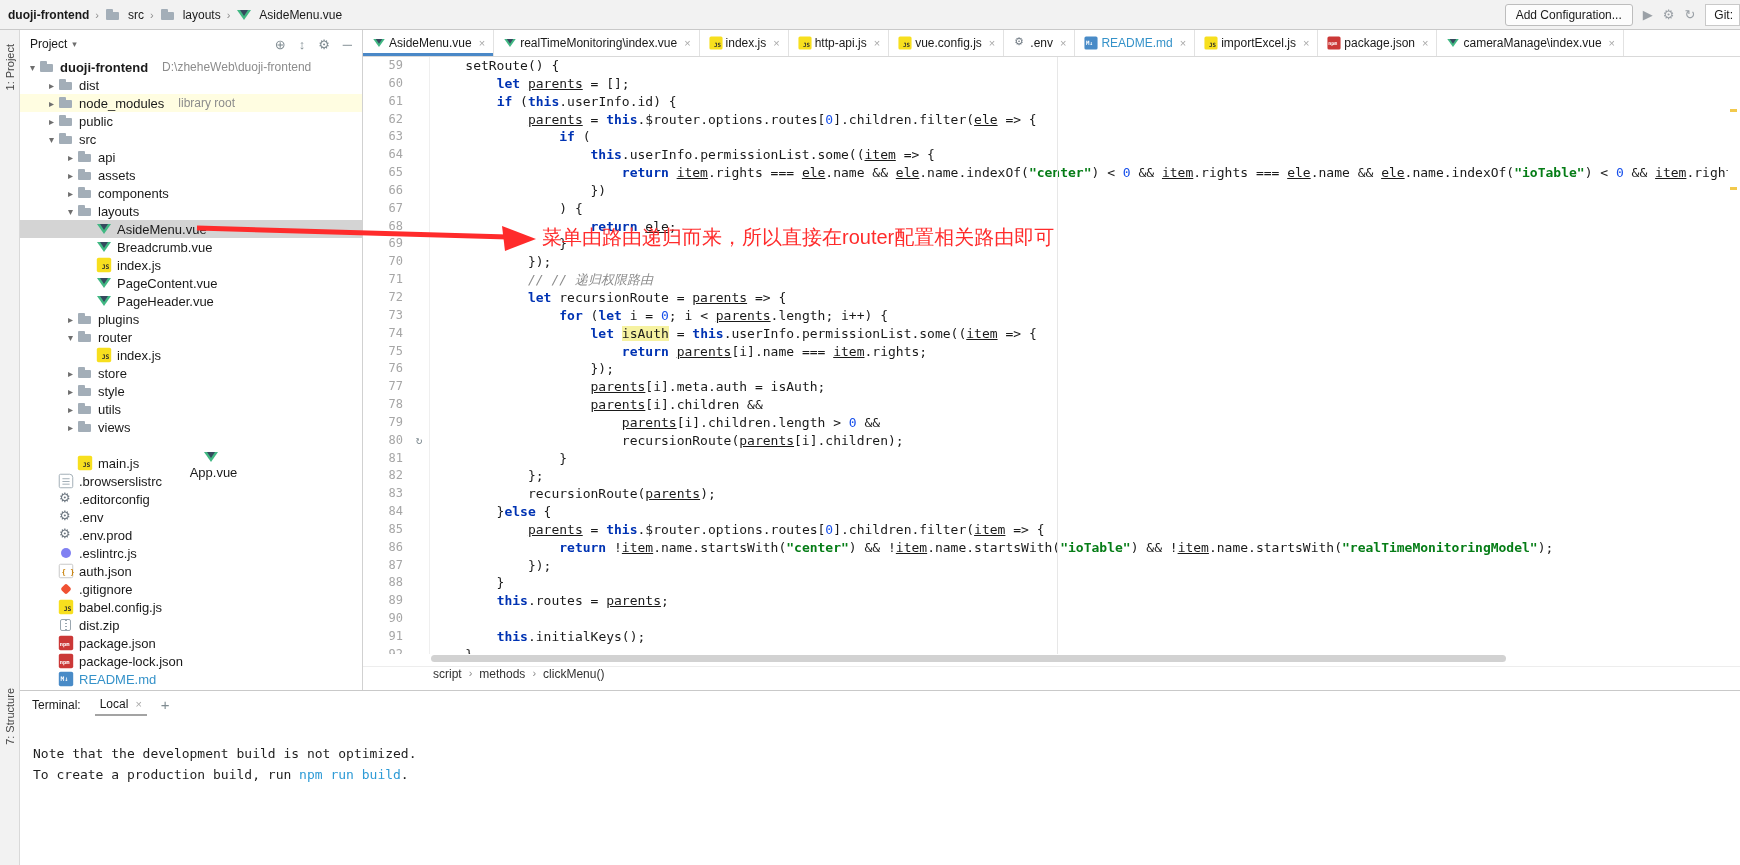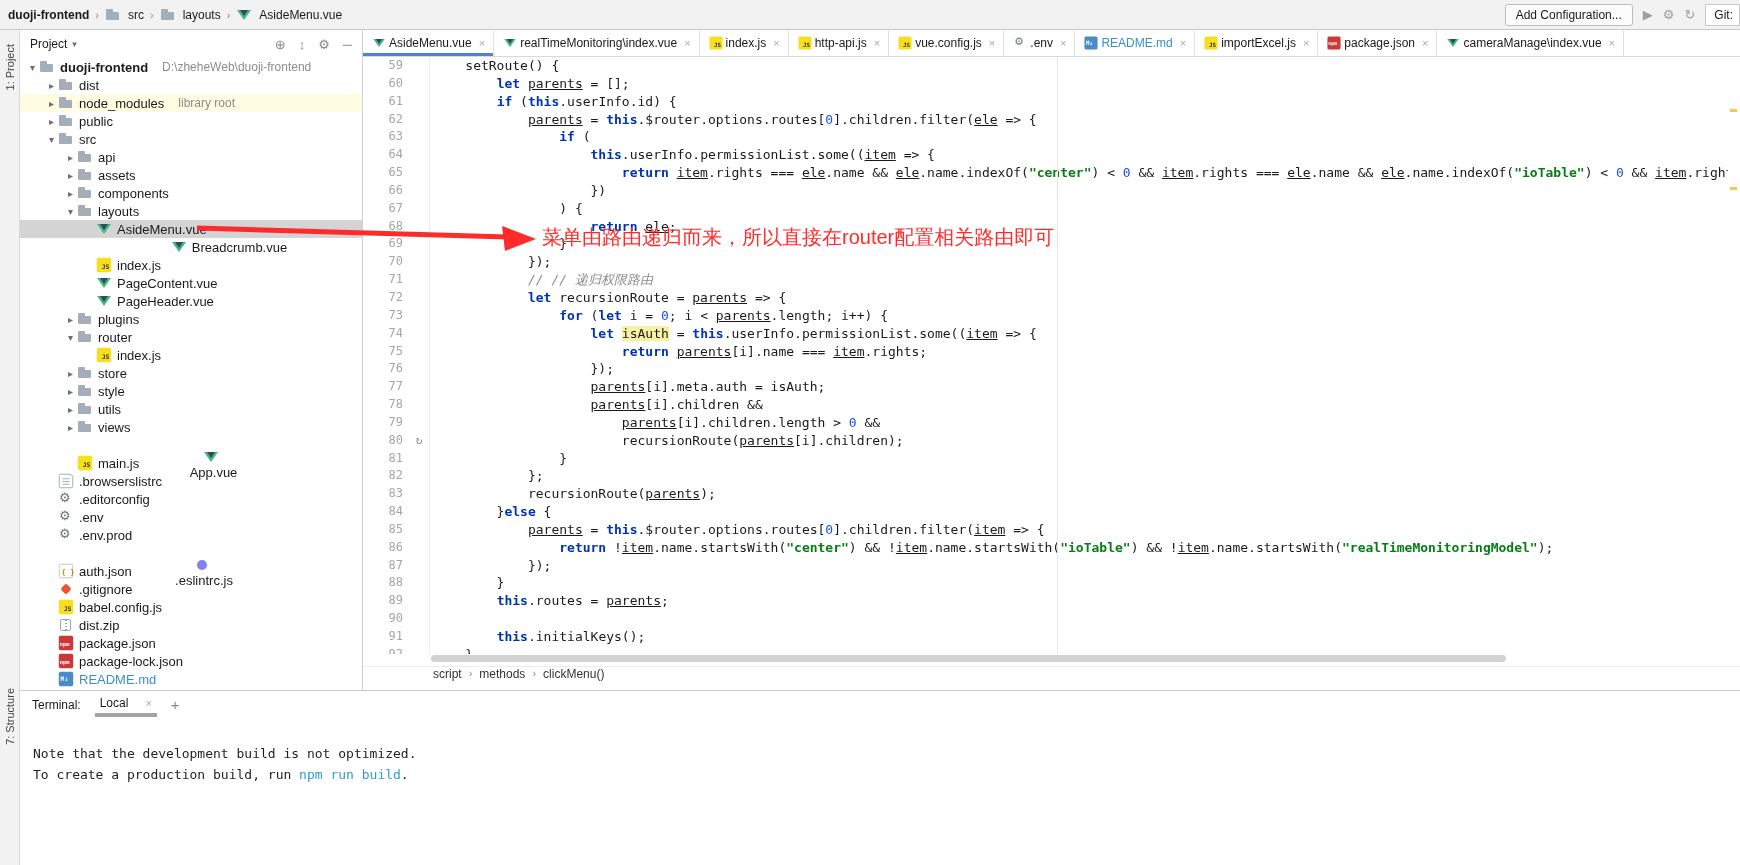--- a/index.html
+++ b/index.html
@@ -93,21 +93,21 @@
   .scrollcol{position:absolute;right:0;top:27px;bottom:36px;width:12px}
   .stick{position:absolute;right:3px;width:7px;height:3px;background:#f2c94c}
   .ebread{position:absolute;left:0;right:0;bottom:0;height:24px;background:#fff;border-top:1px solid #ededed;
           display:flex;align-items:flex-start;padding-left:70px;font-size:12px;color:#333;box-sizing:border-box}
   .eb-sep{color:#8c8c8c;margin:0 7px;font-size:11px}
 
   
   .terminal{position:absolute;left:20px;top:690px;width:1720px;height:175px;background:#fff;
             border-top:1px solid #c9c9c9;box-sizing:border-box;z-index:3}
   .thead{height:27px;display:flex;align-items:center;gap:14px;padding:0 12px;font-size:12px}
-  .ttab{display:inline-flex;align-items:center;gap:17px;padding:4px 5px 3px;border-bottom:4px solid #a3a3a3;cursor:default}
+  .ttab{display:inline-flex;align-items:center;gap:7px;padding:4px 5px 3px;border-bottom:2px solid #a3a3a3;cursor:default}
   .tclose{color:#a8a8a8;font-size:11px;cursor:pointer}
   .tplus{color:#7f8b91;font-size:15px;cursor:pointer}
   .tbody{padding:4px 0 0 13px;font-family:"DejaVu Sans Mono",monospace;font-size:13px;
          color:#1f1f1f;line-height:21px;white-space:pre}
   .tok-cmd{color:#2e9bd6}
 
   
   .arrow-svg{position:absolute;left:0;top:0;width:1740px;height:865px;pointer-events:none;z-index:40}
   .anno{position:absolute;left:542px;top:224px;font-size:20px;z-index:41;white-space:nowrap;
         font-family:"Liberation Sans",sans-serif}
@@ -209,21 +209,21 @@
       <div class="trow" style="padding-left: 44px;">
         <span class="chev">▾</span>
         <span class="ic ic-folder"></span>
         <span class="tlabel">layouts</span>
       </div>
       <div class="trow sel" style="padding-left: 63px;">
         <span class="chev"></span>
         <span class="ic ic-vue"></span>
         <span class="tlabel">AsideMenu.vue</span>
       </div>
-      <div class="trow" style="padding-left: 63px; justify-content: center;">
+      <div class="trow" style="padding-left: 63px;">
         <span class="chev"></span>
         <span class="ic ic-vue"></span>
         <span class="tlabel">Breadcrumb.vue</span>
       </div>
       <div class="trow" style="padding-left: 63px;">
         <span class="chev"></span>
         <span class="ic ic-js"></span>
         <span class="tlabel">index.js</span>
       </div>
       <div class="trow" style="padding-left: 63px;">
@@ -294,21 +294,21 @@
       <div class="trow" style="padding-left: 25px;">
         <span class="chev"></span>
         <span class="ic ic-gear"></span>
         <span class="tlabel">.env</span>
       </div>
       <div class="trow" style="padding-left: 25px;">
         <span class="chev"></span>
         <span class="ic ic-gear"></span>
         <span class="tlabel">.env.prod</span>
       </div>
-      <div class="trow" style="padding-left: 25px; flex-direction: column;">
+      <div class="trow" style="padding-left: 25px;">
         <span class="chev"></span>
         <span class="ic ic-eslint"></span>
         <span class="tlabel">.eslintrc.js</span>
       </div>
       <div class="trow" style="padding-left: 25px;">
         <span class="chev"></span>
         <span class="ic ic-json"></span>
         <span class="tlabel">auth.json</span>
       </div>
       <div class="trow" style="padding-left: 25px;">

